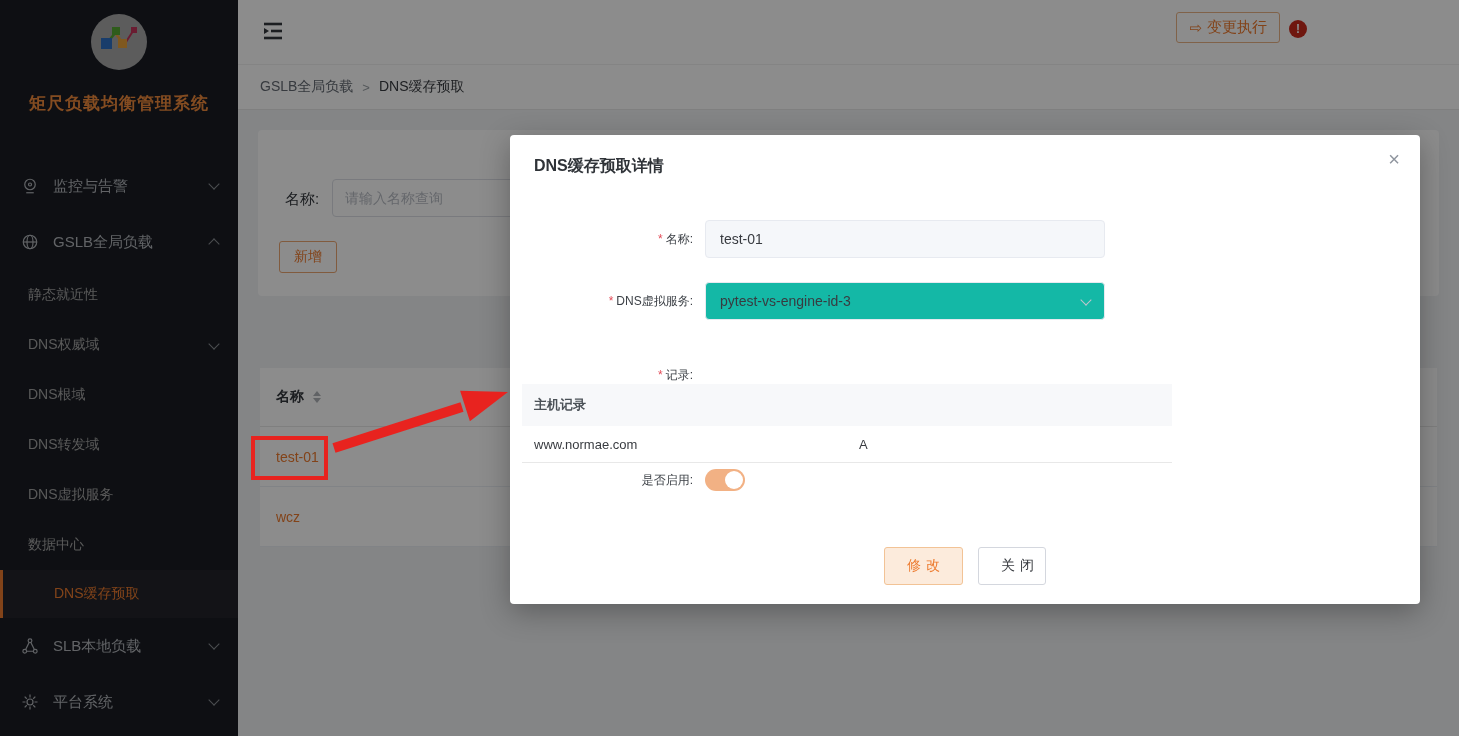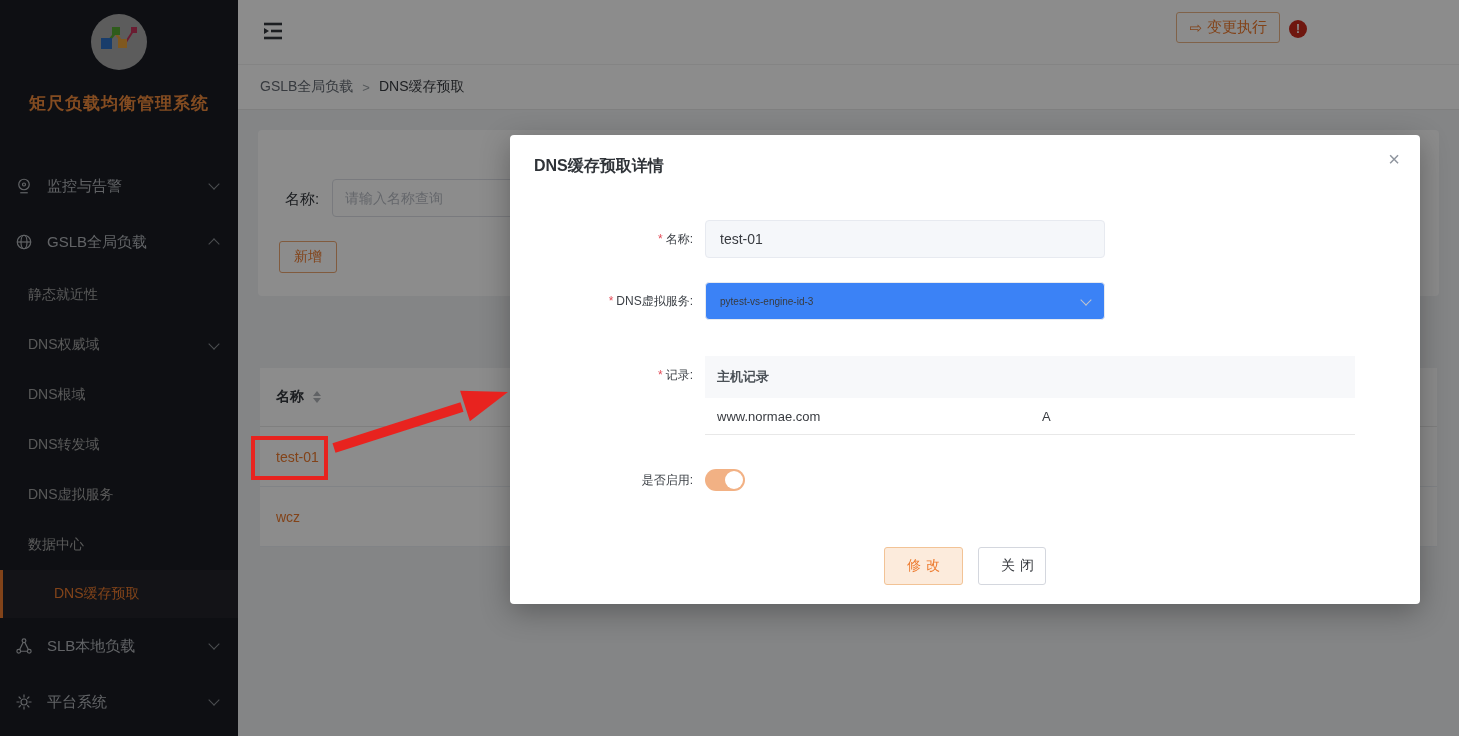--- a/index.html
+++ b/index.html
@@ -6,21 +6,21 @@
   html,body { width:1459px; height:736px; }
   body { font-family:"Liberation Sans","DejaVu Sans",sans-serif; }
   .app { position:relative; width:1459px; height:736px; overflow:hidden; background:#f0f2f5; }
 
   
   .sidebar { position:absolute; left:0; top:0; width:238px; height:736px; background:#1a1d24; z-index:10; }
   .logo-wrap { position:absolute; top:14px; left:0; width:238px; display:flex; justify-content:center; }
   .brand-title { position:absolute; top:92px; left:0; width:238px; text-align:center;
                  color:#f08a3c; font-size:17px; font-weight:bold; letter-spacing:1px; }
   .menu { position:absolute; top:158px; left:0; width:238px; }
-  .menu-item { position:relative; height:56px; display:flex; align-items:center; padding-left:14px;
+  .menu-item { position:relative; height:56px; display:flex; align-items:center; padding-left:20px;
                color:#b2b5ba; font-size:15px; cursor:pointer; }
   .menu-item .mi-icon { width:20px; height:20px; margin-right:13px; display:flex; align-items:center; justify-content:center; }
   .menu-sub { position:relative; height:50px; display:flex; align-items:center; padding-left:28px;
               color:#a3a3a3; font-size:14px; cursor:pointer; }
   .menu-sub.active { height:48px; background:#23242a; border-left:3px solid #ed7b2f; padding-left:51px; color:#ed7b2f; }
   .chev { position:absolute; right:20px; width:8px; height:8px; border-right:1.5px solid #8a8d93; border-bottom:1.5px solid #8a8d93; }
   .chev.down { transform:rotate(45deg); top:22px; }
   .chev.up { transform:rotate(225deg); top:26px; }
   .menu-sub .chev.down { top:20px; }
   svg.icon-stroke { stroke:#b2b5ba; fill:none; stroke-width:1.6; }
@@ -68,22 +68,22 @@
   .modal { position:absolute; left:510px; top:135px; width:910px; height:469px; background:#fff;
            border-radius:4px; box-shadow:0 8px 30px rgba(0,0,0,0.3); z-index:100; }
   .m-title { position:absolute; left:24px; top:21px; font-size:16px; font-weight:bold; color:#2f3338; }
   .m-close { position:absolute; right:20px; top:14px; font-size:20px; color:#8f959e; cursor:pointer; line-height:1; }
   .m-row { position:absolute; left:0; width:100%; display:flex; align-items:center; }
   .m-label { width:183px; text-align:right; font-size:12px; color:#3c4046; white-space:nowrap; }
   .req { color:#e34d59; margin-right:3px; }
   .m-ctrl { margin-left:12px; }
   .m-input { width:400px; height:38px; background:#f5f7fa; border:1px solid #e7eaf0; border-radius:4px;
              padding:0 14px; font-size:14px; color:#383b40; font-family:inherit; }
-  .m-select { position:relative; width:400px; height:38px; background:#3b82f6; border:1px solid #e7eaf0;
-              border-radius:4px; display:flex; align-items:center; padding:0 14px; font-size:10px;
+  .m-select { position:relative; width:400px; height:38px; background:#14b8a6; border:1px solid #e7eaf0;
+              border-radius:4px; display:flex; align-items:center; padding:0 14px; font-size:14px;
               color:#383b40; cursor:pointer; }
   .sel-chev { position:absolute; right:14px; top:13px; width:8px; height:8px;
               border-right:1.5px solid #c0c4cc; border-bottom:1.5px solid #c0c4cc; transform:rotate(45deg); }
   .row-records { align-items:flex-start; }
   .row-records .m-label { padding-top:11px; }
   .rec-table { width:650px; font-size:13px; }
   .rec-head { height:42px; display:flex; align-items:center; background:#f7f8fa; color:#4b5157; font-weight:bold; }
   .rec-row { height:37px; display:flex; align-items:center; color:#383b40; border-bottom:1px solid #e8e8e8; }
   .col-host { width:337px; padding-left:12px; }
   .col-type { flex:1; }
@@ -258,21 +258,21 @@
         <span class="req">*</span><span>DNS虚拟服务:</span>
       </div>
       <div class="m-ctrl">
         <div class="m-select">
           <span>pytest-vs-engine-id-3</span>
           <i class="sel-chev"></i>
         </div>
       </div>
     </div>
 
-    <div class="m-row row-records" style="top:221px;">
+    <div class="m-row row-records" style="top:221px;flex-direction:column;">
       <div class="m-label">
         <span class="req">*</span><span>记录:</span>
       </div>
       <div class="m-ctrl">
         <div class="rec-table">
           <div class="rec-head">
             <span class="col-host">主机记录</span>
           </div>
           <div class="rec-row">
             <span class="col-host">www.normae.com</span>

